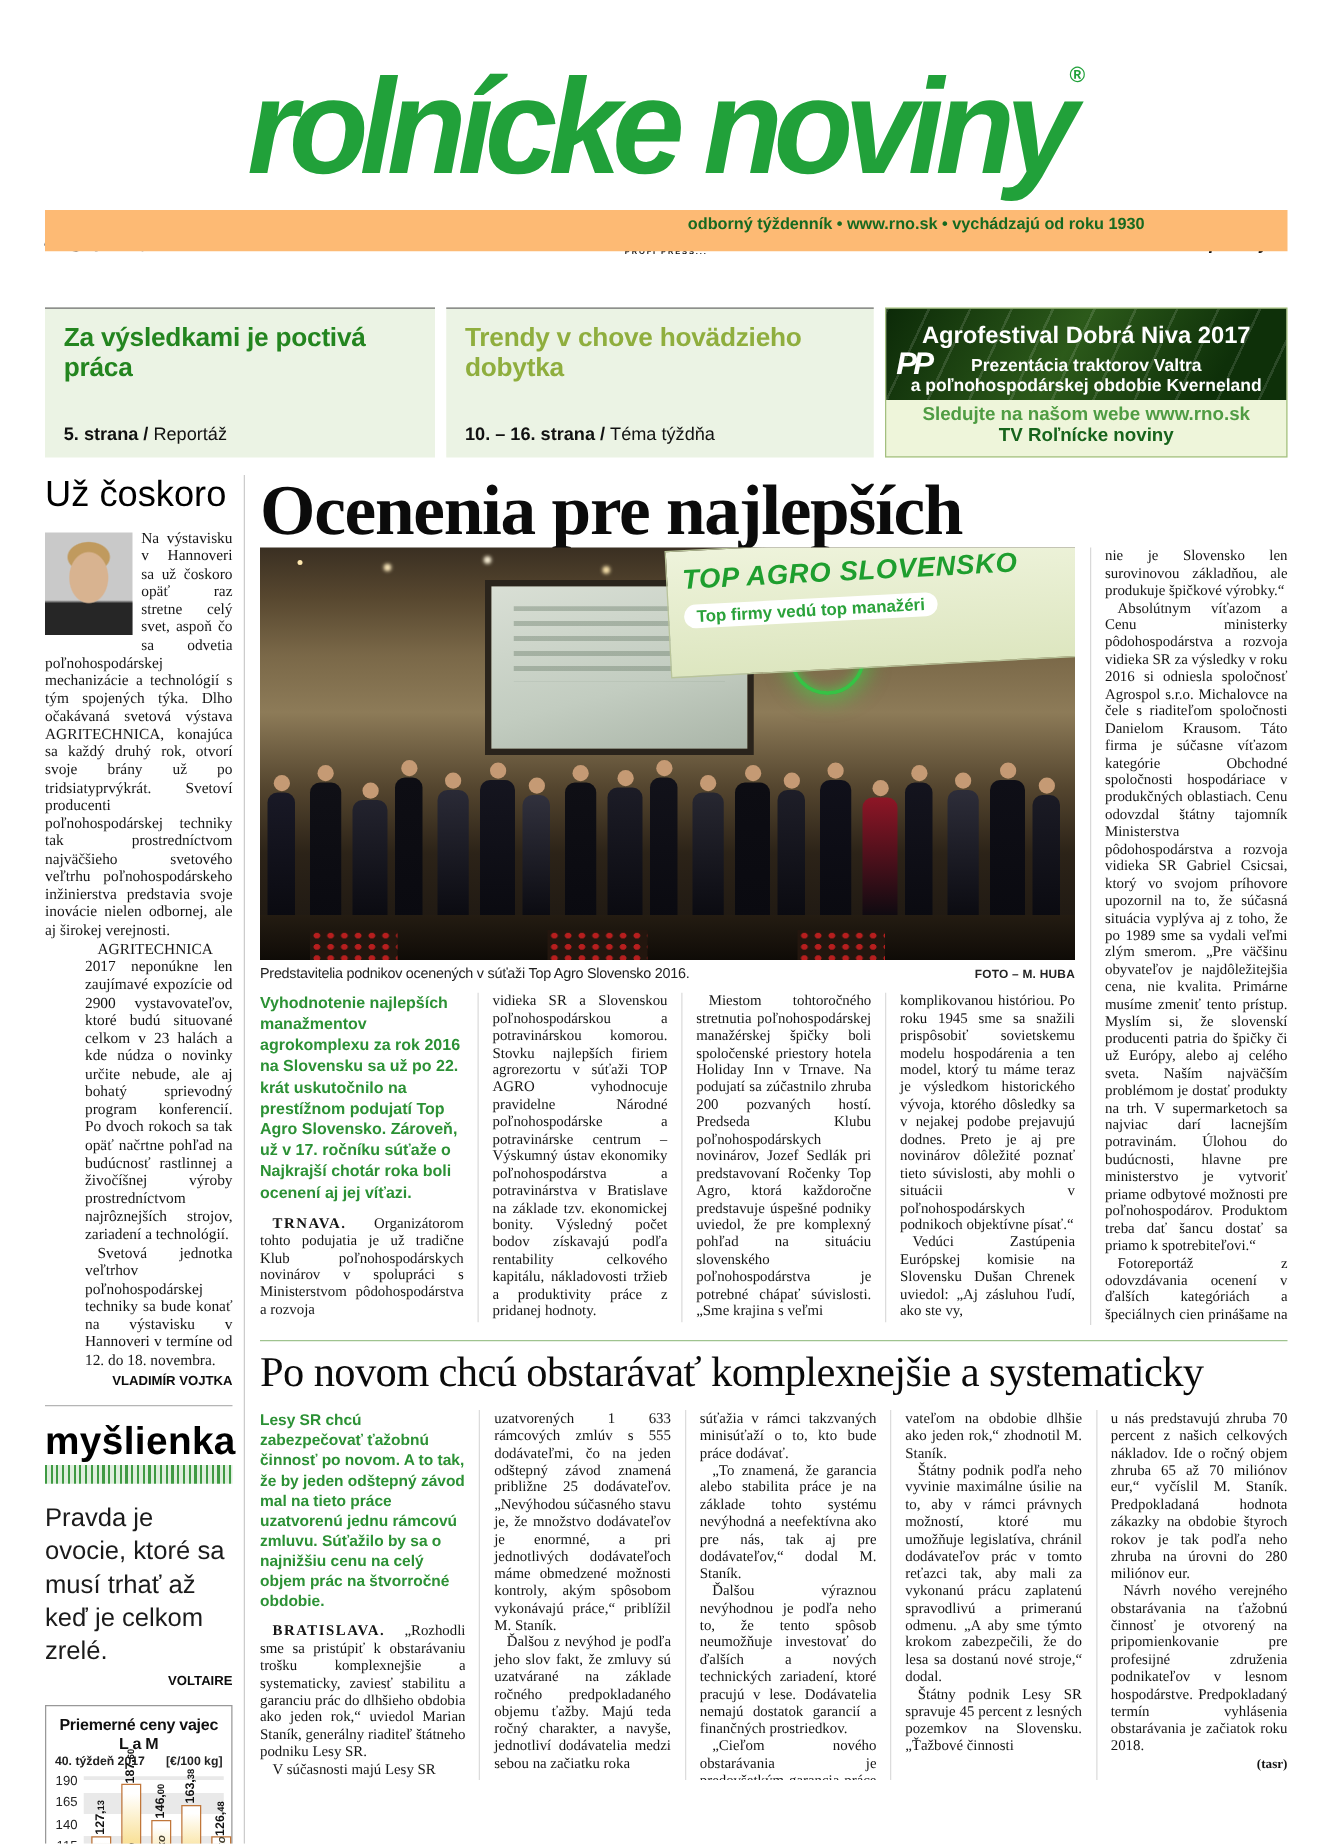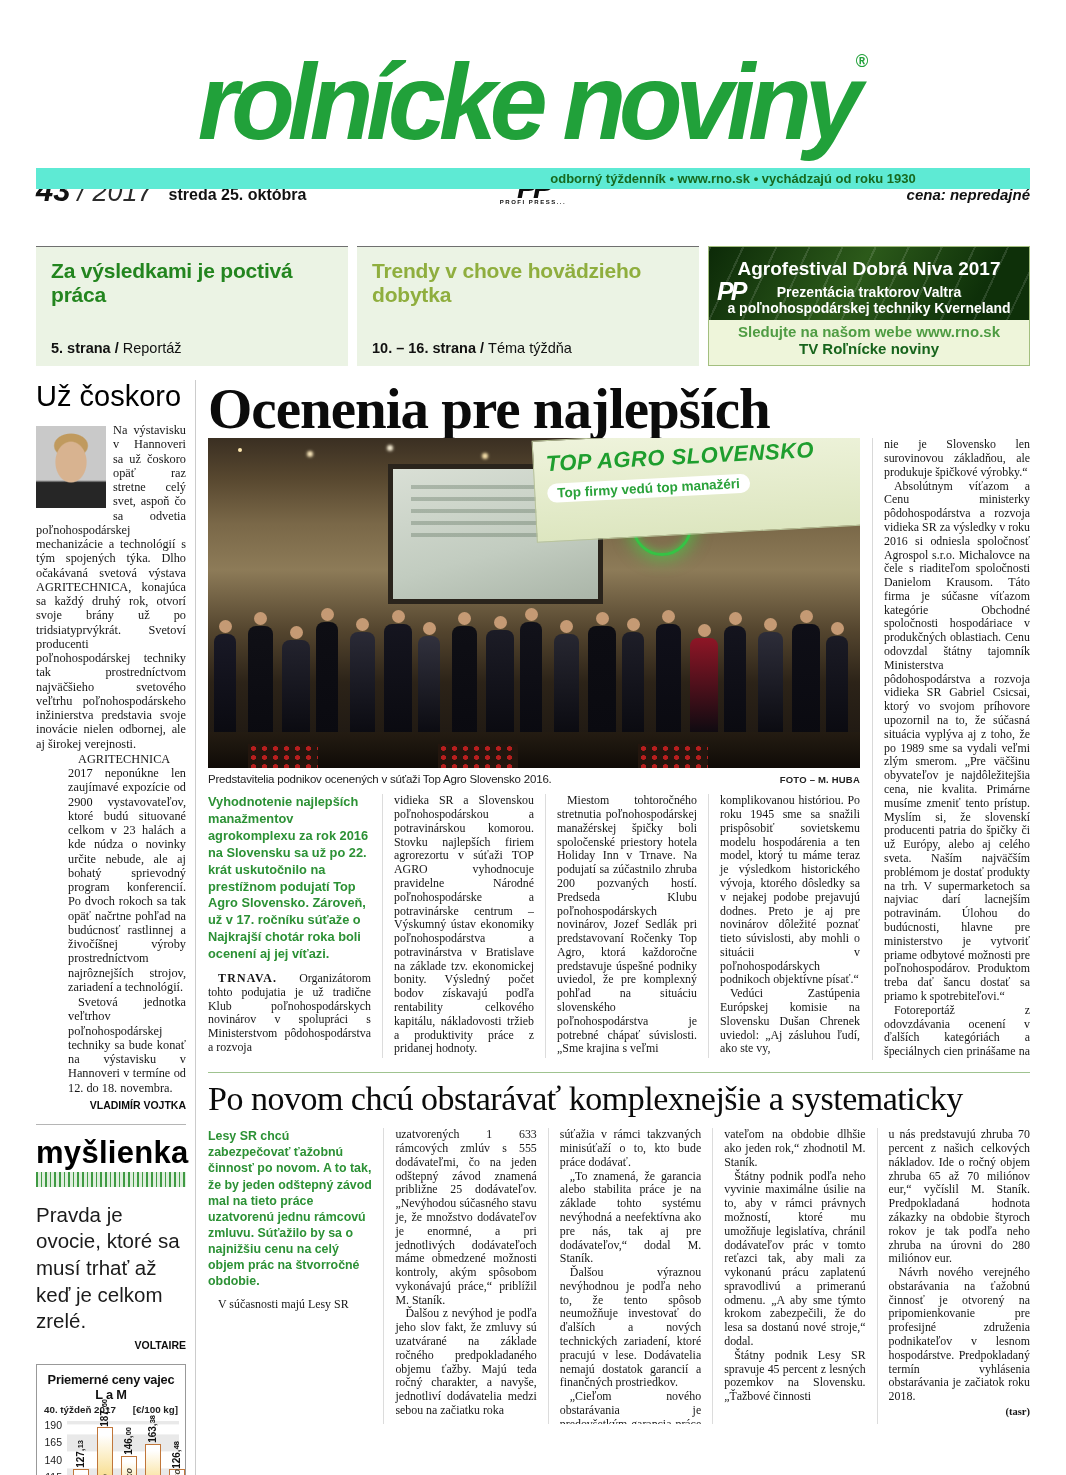--- a/index.html
+++ b/index.html
@@ -1,20 +1,20 @@
 <!DOCTYPE html>
 <html><head>
 <meta charset="utf-8">
 <style>
   html,body{margin:0;padding:0;background:#fff;}
   .page{position:relative;width:1066px;height:1475px;background:#fff;overflow:hidden;
         font-family:"Liberation Sans",sans-serif;color:#111;}
   
   .masthead{position:relative;height:238px;}
-  .tag-band{position:absolute;left:36px;right:36px;top:168px;height:21px;background:#5eead4;z-index:1;}
+  .tag-band{position:absolute;left:36px;right:36px;top:168px;height:33px;background:#fdba74;z-index:1;}
   .tag-band span{display:block;text-align:center;padding-left:400px;font-size:13px;font-weight:bold;
                  color:#17691f;line-height:21px;white-space:nowrap;}
   .logo-wrap{position:relative;z-index:2;text-align:center;padding-top:50px;}
   .logo{display:inline-block;font-size:104px;line-height:1;font-weight:bold;font-style:italic;
         color:#21a13a;letter-spacing:-7px;transform:scaleY(1.04);}
   .reg{font-size:17px;vertical-align:70px;color:#21a13a;font-style:normal;letter-spacing:0;}
   .issue-row{position:relative;display:flex;align-items:flex-end;margin:16px 36px 0;height:36px;}
   .issue-no{font-size:31px;font-weight:800;font-style:italic;line-height:1;}
   .issue-year{font-size:27px;font-style:italic;font-weight:400;color:#2b2b2b;margin-left:7px;line-height:1;}
   .issue-date{font-size:16px;font-weight:800;margin-left:16px;padding-bottom:2px;}
@@ -162,21 +162,21 @@
     </div>
     <div class="teaser t2">
       <h2>Trendy v chove hovädzieho dobytka</h2>
       <div class="t-page"><b>10. – 16. strana</b><b> / </b><span>Téma týždňa</span></div>
     </div>
     <div class="ad">
       <div class="ad-top">
         <span class="ad-pp">PP</span>
         <div class="ad-l1">Agrofestival Dobrá Niva 2017</div>
         <div class="ad-l2">Prezentácia traktorov Valtra</div>
-        <div class="ad-l3">a poľnohospodárskej techniky Kverneland</div>
+        <div class="ad-l3">a poľnohospodárskej obdobie Kverneland</div>
       </div>
       <div class="ad-bot">
         <div class="ad-f1">Sledujte na našom webe www.rno.sk</div>
         <div class="ad-f2">TV Roľnícke noviny</div>
       </div>
     </div>
   </section>
 
   <div class="content">
 
@@ -358,20 +358,21 @@
             </div>
 
         </div>
       </div>
 
       <section class="article2">
         <h1 class="h1-2">Po novom chcú obstarávať komplexnejšie a systematicky</h1>
         <div class="cols5">
           <div class="col">
             <p class="lead lead2">Lesy SR chcú zabezpečovať ťažobnú činnosť po novom. A to tak, že by jeden odštepný závod mal na tieto práce uzatvorenú jednu rámcovú zmluvu. Súťažilo by sa o najnižšiu cenu na celý objem prác na štvorročné obdobie.</p>
+            <p class="para serif bodytext"><b class="dateline">BRATISLAVA.</b> <span>„Rozhodli sme sa pristúpiť k obstarávaniu trošku komplexnejšie a systematicky, zaviesť stabilitu a garanciu prác do dlhšieho obdobia ako jeden rok,“ uviedol Marian Staník, generálny riaditeľ štátneho podniku Lesy SR.</span></p>
             <p class="para serif bodytext">V súčasnosti majú Lesy SR</p>
           </div>
           <div class="col serif bodytext">
               <p class="para cont">uzatvorených 1 633 rámcových zmlúv s 555 dodávateľmi, čo na jeden odštepný závod znamená približne 25 dodávateľov. „Nevýhodou súčasného stavu je, že množstvo dodávateľov je enormné, a pri jednotlivých dodávateľoch máme obmedzené možnosti kontroly, akým spôsobom vykonávajú práce,“ priblížil M. Staník.</p>
               <p class="para">Ďalšou z nevýhod je podľa jeho slov fakt, že zmluvy sú uzatvárané na základe ročného predpokladaného objemu ťažby. Majú teda ročný charakter, a navyše, jednotliví dodávatelia medzi sebou na začiatku roka</p>
             </div>
           <div class="col serif bodytext">
               <p class="para cont">súťažia v rámci takzvaných minisúťaží o to, kto bude práce dodávať.</p>
               <p class="para">„To znamená, že garancia alebo stabilita práce je na základe tohto systému nevýhodná a neefektívna ako pre nás, tak aj pre dodávateľov,“ dodal M. Staník.</p>
               <p class="para">Ďalšou výraznou nevýhodnou je podľa neho to, že tento spôsob neumožňuje investovať do ďalších a nových technických zariadení, ktoré pracujú v lese. Dodávatelia nemajú dostatok garancií a finančných prostriedkov.</p>

